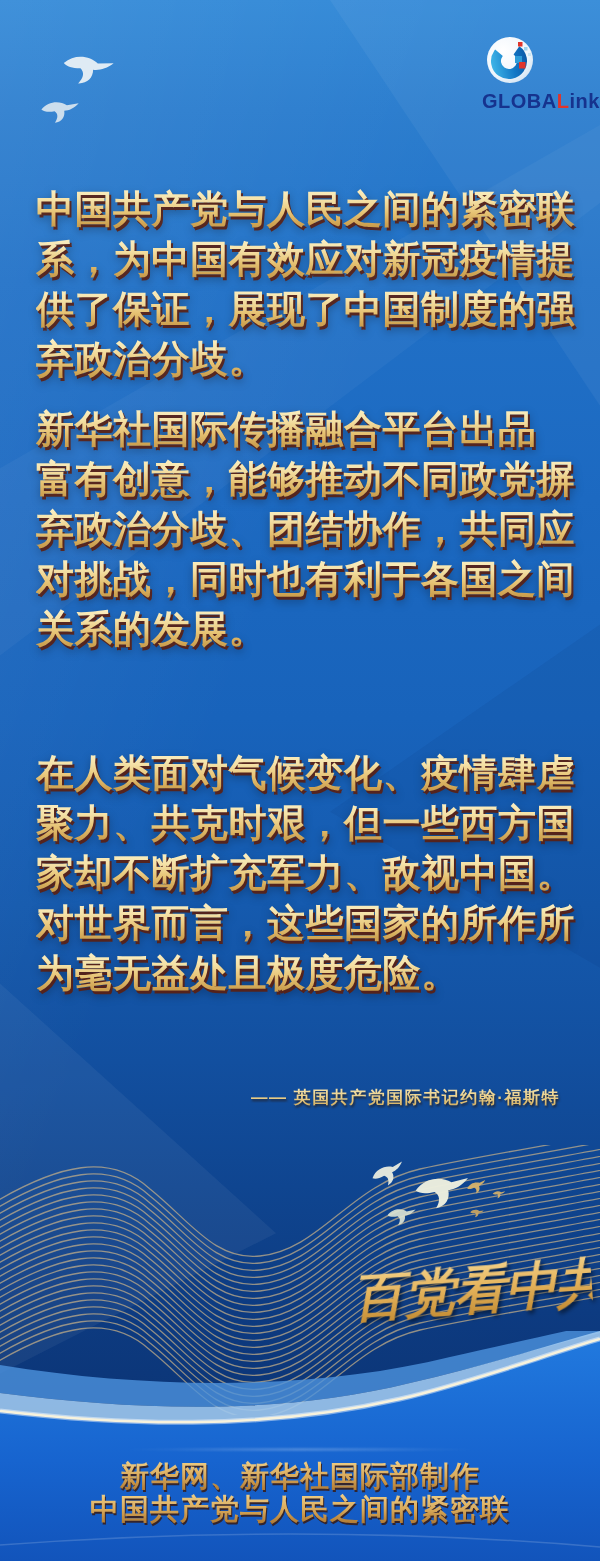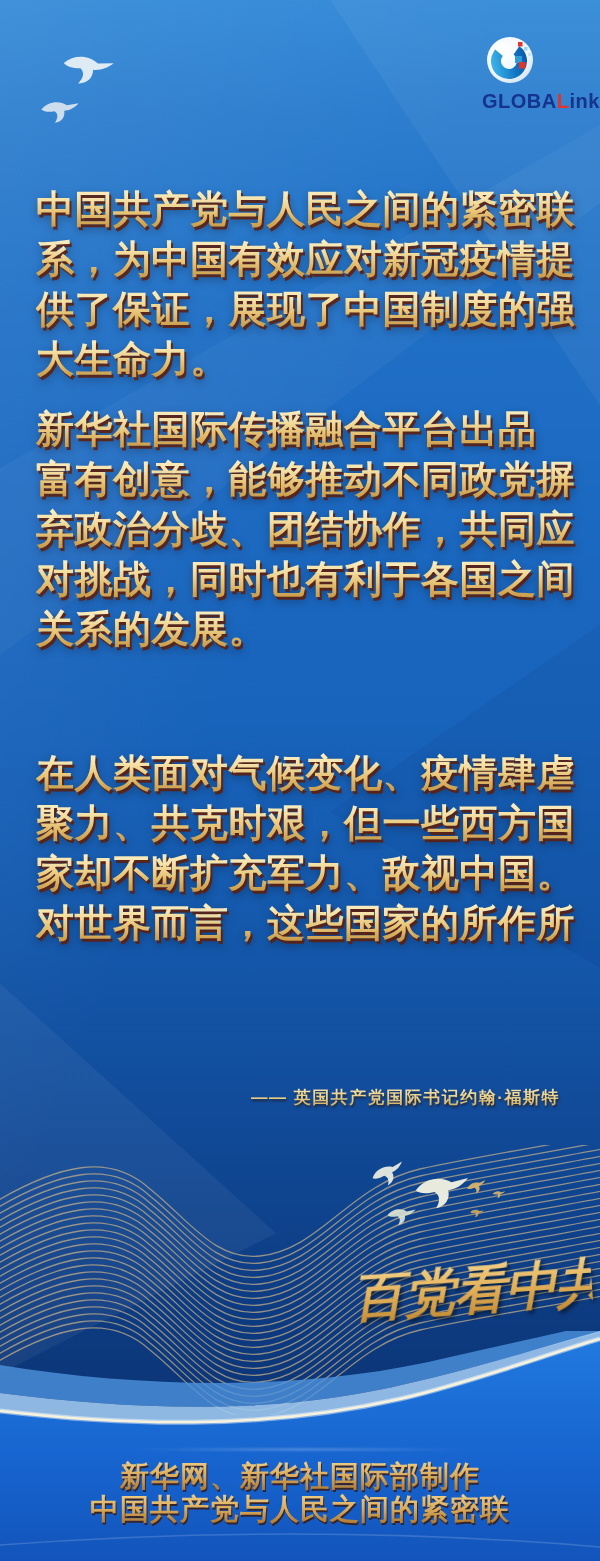--- a/index.html
+++ b/index.html
@@ -111,36 +111,37 @@
       <rect x="39" y="13" width="3.5" height="3.5" fill="#9fd4ee"></rect>
       <rect x="43" y="19" width="3" height="3" fill="#c9e6f4"></rect>
     </svg>
     <div class="logo-word"><span>GLOBA</span><span class="accent">L</span><span>ink</span></div>
   </div>
 
   <div class="quote-para p1">
     <span class="gold-line">中国共产党与人民之间的紧密联</span>
     <span class="gold-line">系，为中国有效应对新冠疫情提</span>
     <span class="gold-line">供了保证，展现了中国制度的强</span>
-    <span class="gold-line">大生命力。</span>
+    <span class="gold-line">弃政治分歧。</span>
   </div>
 
   <div class="quote-para p2">
     <span class="gold-line">新华社国际传播融合平台出品</span>
     <span class="gold-line">富有创意，能够推动不同政党摒</span>
     <span class="gold-line">弃政治分歧、团结协作，共同应</span>
     <span class="gold-line">对挑战，同时也有利于各国之间</span>
     <span class="gold-line">关系的发展。</span>
   </div>
 
   <div class="quote-para p3">
     <span class="gold-line">在人类面对气候变化、疫情肆虐</span>
     <span class="gold-line">聚力、共克时艰，但一些西方国</span>
     <span class="gold-line">家却不断扩充军力、敌视中国。</span>
     <span class="gold-line">对世界而言，这些国家的所作所</span>
+    <span class="gold-line">为毫无益处且极度危险。</span>
   </div>
 
   <div class="attribution">—— 英国共产党国际书记约翰·福斯特</div>
 
   <svg class="waves" width="600" height="270" viewBox="0 0 600 270">
     <defs>
       <path id="wl" d="M-10 60 C 60 18, 110 8, 150 44 C 190 76, 215 116, 260 111
                        C 320 105, 350 40, 420 24 C 480 11, 540 2, 612 -12" fill="none"></path>
     </defs>
     <g stroke="#c6b088" stroke-width="1.3" opacity="0.72">

